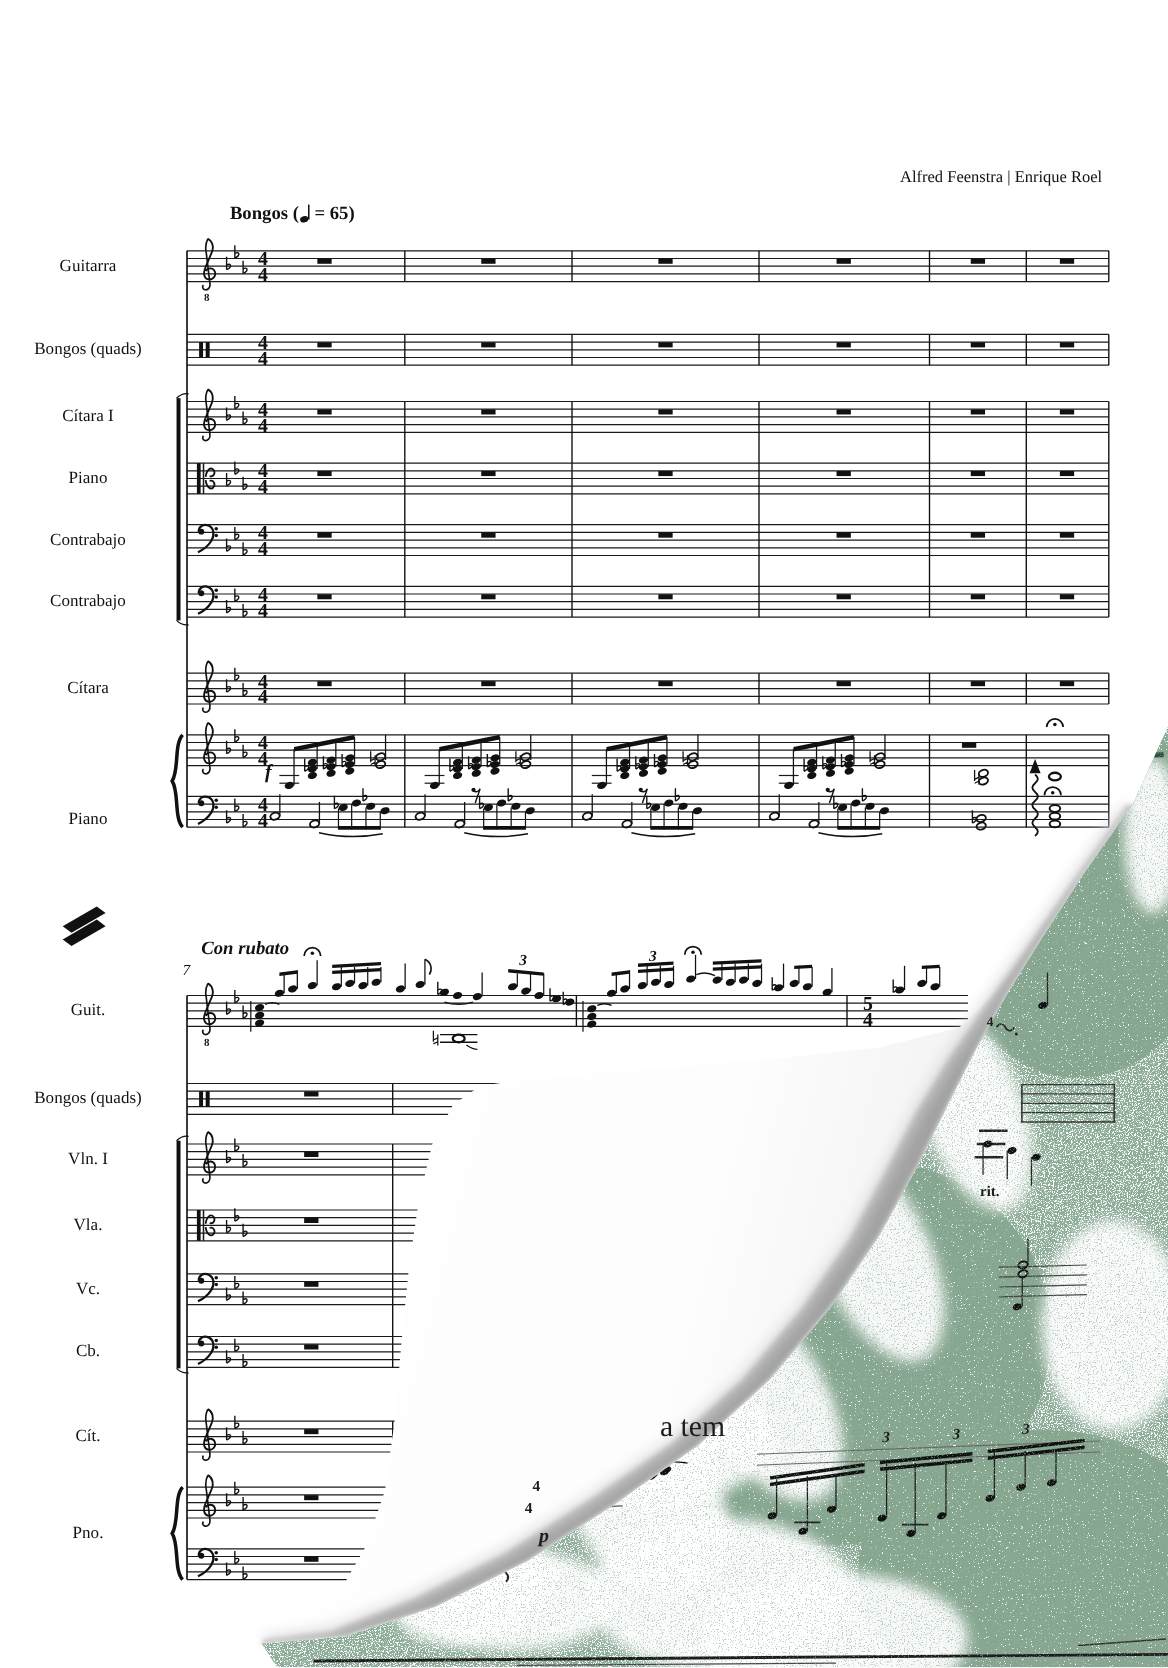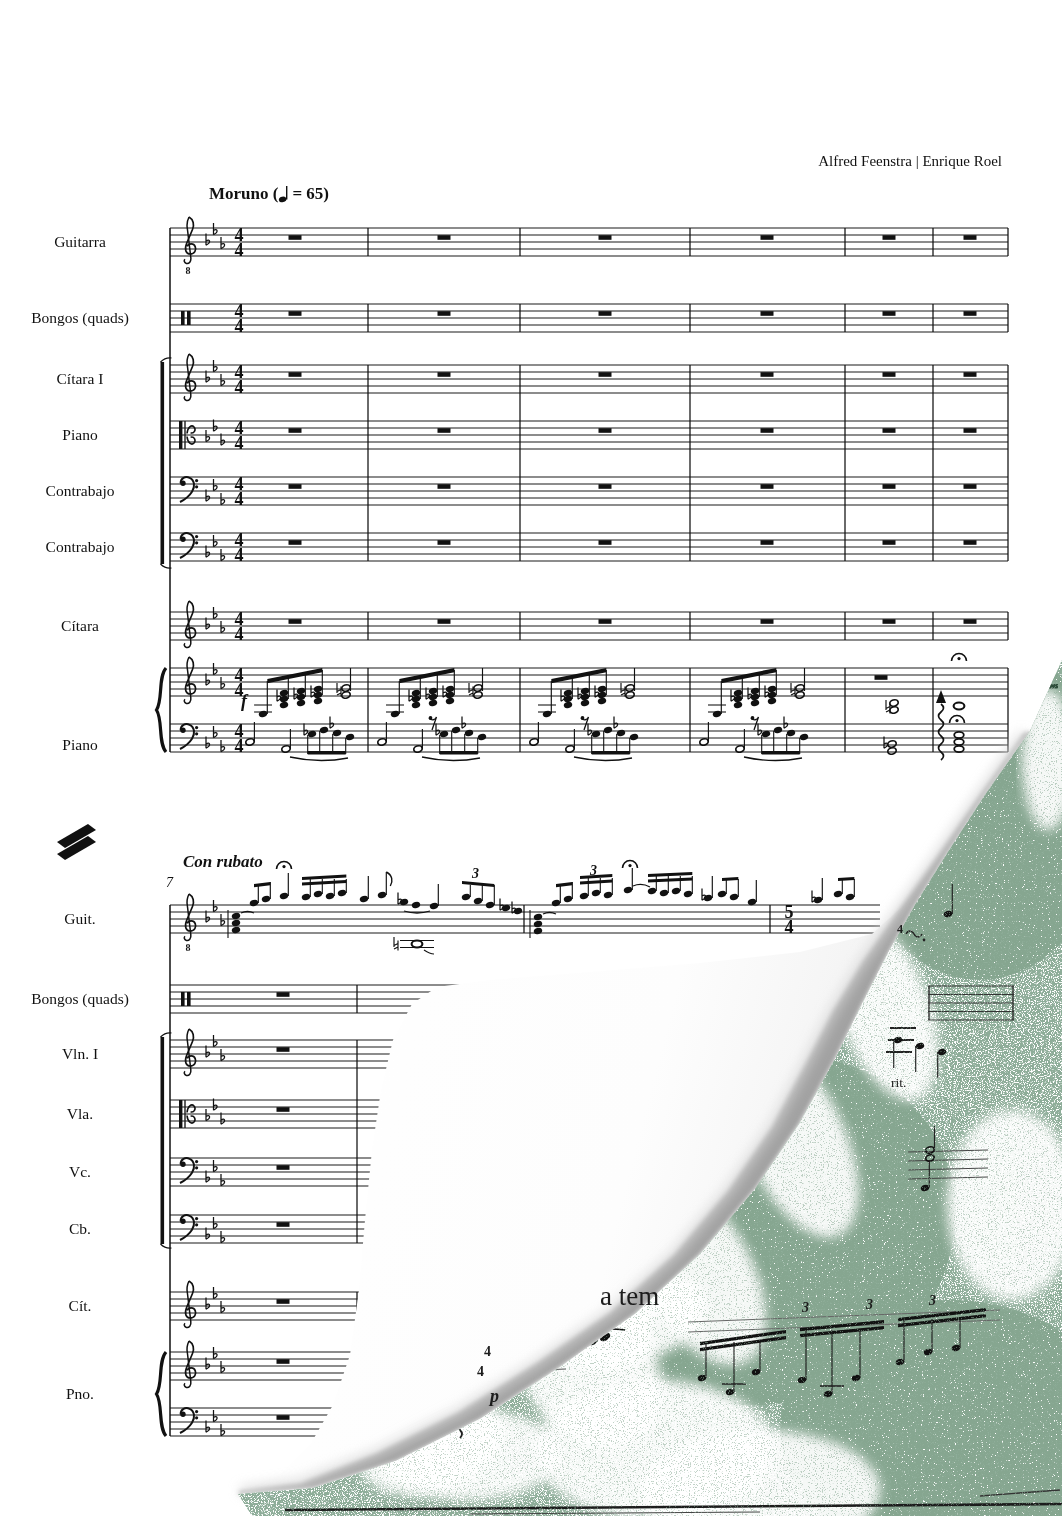--- a/index.html
+++ b/index.html
@@ -770,21 +770,21 @@
           <path d="M906,934 c2,-4 6,-4 8,0 c2,4 6,4 8,0" fill="none" stroke="#222" stroke-width="1.4"></path>
           <circle cx="924" cy="940" r="1.4" fill="#222"></circle>
           <rect x="0" y="0" width="1062" height="1516" filter="url(#spC)" opacity="0.55"></rect>
         </g>
       </g>
     </svg>
 
   <div class="ov authors">Alfred Feenstra | Enrique Roel</div>
 
   <div class="ov tempo">
-    <span>Moruno (</span>
+    <span>Bongos (</span>
     <svg width="12" height="20">
         <rect x="8" y="2" width="1.4" height="13.5" fill="#111"></rect>
         <ellipse cx="4.6" cy="15.4" rx="3.8" ry="2.8" fill="#111" transform="rotate(-15 4.6 15.4)"></ellipse>
       </svg>
     <span style="margin-left:2px">= 65)</span>
   </div>
 
   <div class="ov conrubato">Con rubato</div>
   <div class="ov mnum">7</div>
 
@@ -803,21 +803,21 @@
   <div class="ov lbl" style="top:1105px">Vla.</div>
   <div class="ov lbl" style="top:1163px">Vc.</div>
   <div class="ov lbl" style="top:1220px">Cb.</div>
   <div class="ov lbl" style="top:1297px">Cít.</div>
   <div class="ov lbl" style="top:1385px">Pno.</div>
 
   <div class="ov trip" style="left:472px;top:866px">3</div>
   <div class="ov trip" style="left:590px;top:863px">3</div>
 
   <div class="ov fragtxt" style="left:600px;top:1281px;font-size:27px">a tem</div>
-  <div class="ov fragtxt" style="left:891px;top:1075px;font-weight:normal;font-size:13.5px">rit.</div>
+  <div class="ov fragtxt" style="left:891px;top:1075px;font-weight:bold;font-size:13.5px">rit.</div>
   <div class="ov fragtxt trip" style="left:802px;top:1300px">3</div>
   <div class="ov fragtxt trip" style="left:866px;top:1297px">3</div>
   <div class="ov fragtxt trip" style="left:929px;top:1293px">3</div>
   <div class="ov fragtxt" style="left:490px;top:1386px;font-weight:bold;font-style:italic;font-size:18px">p</div>
   <div class="ov fragtxt" style="left:484px;top:1344px;font-weight:bold;font-size:14px">4</div>
   <div class="ov fragtxt" style="left:477px;top:1364px;font-weight:bold;font-size:14px">4</div>
   <div class="ov fragtxt" style="left:897px;top:922px;font-weight:bold;font-size:12px">4</div>
 </div>
 
 </body></html>

